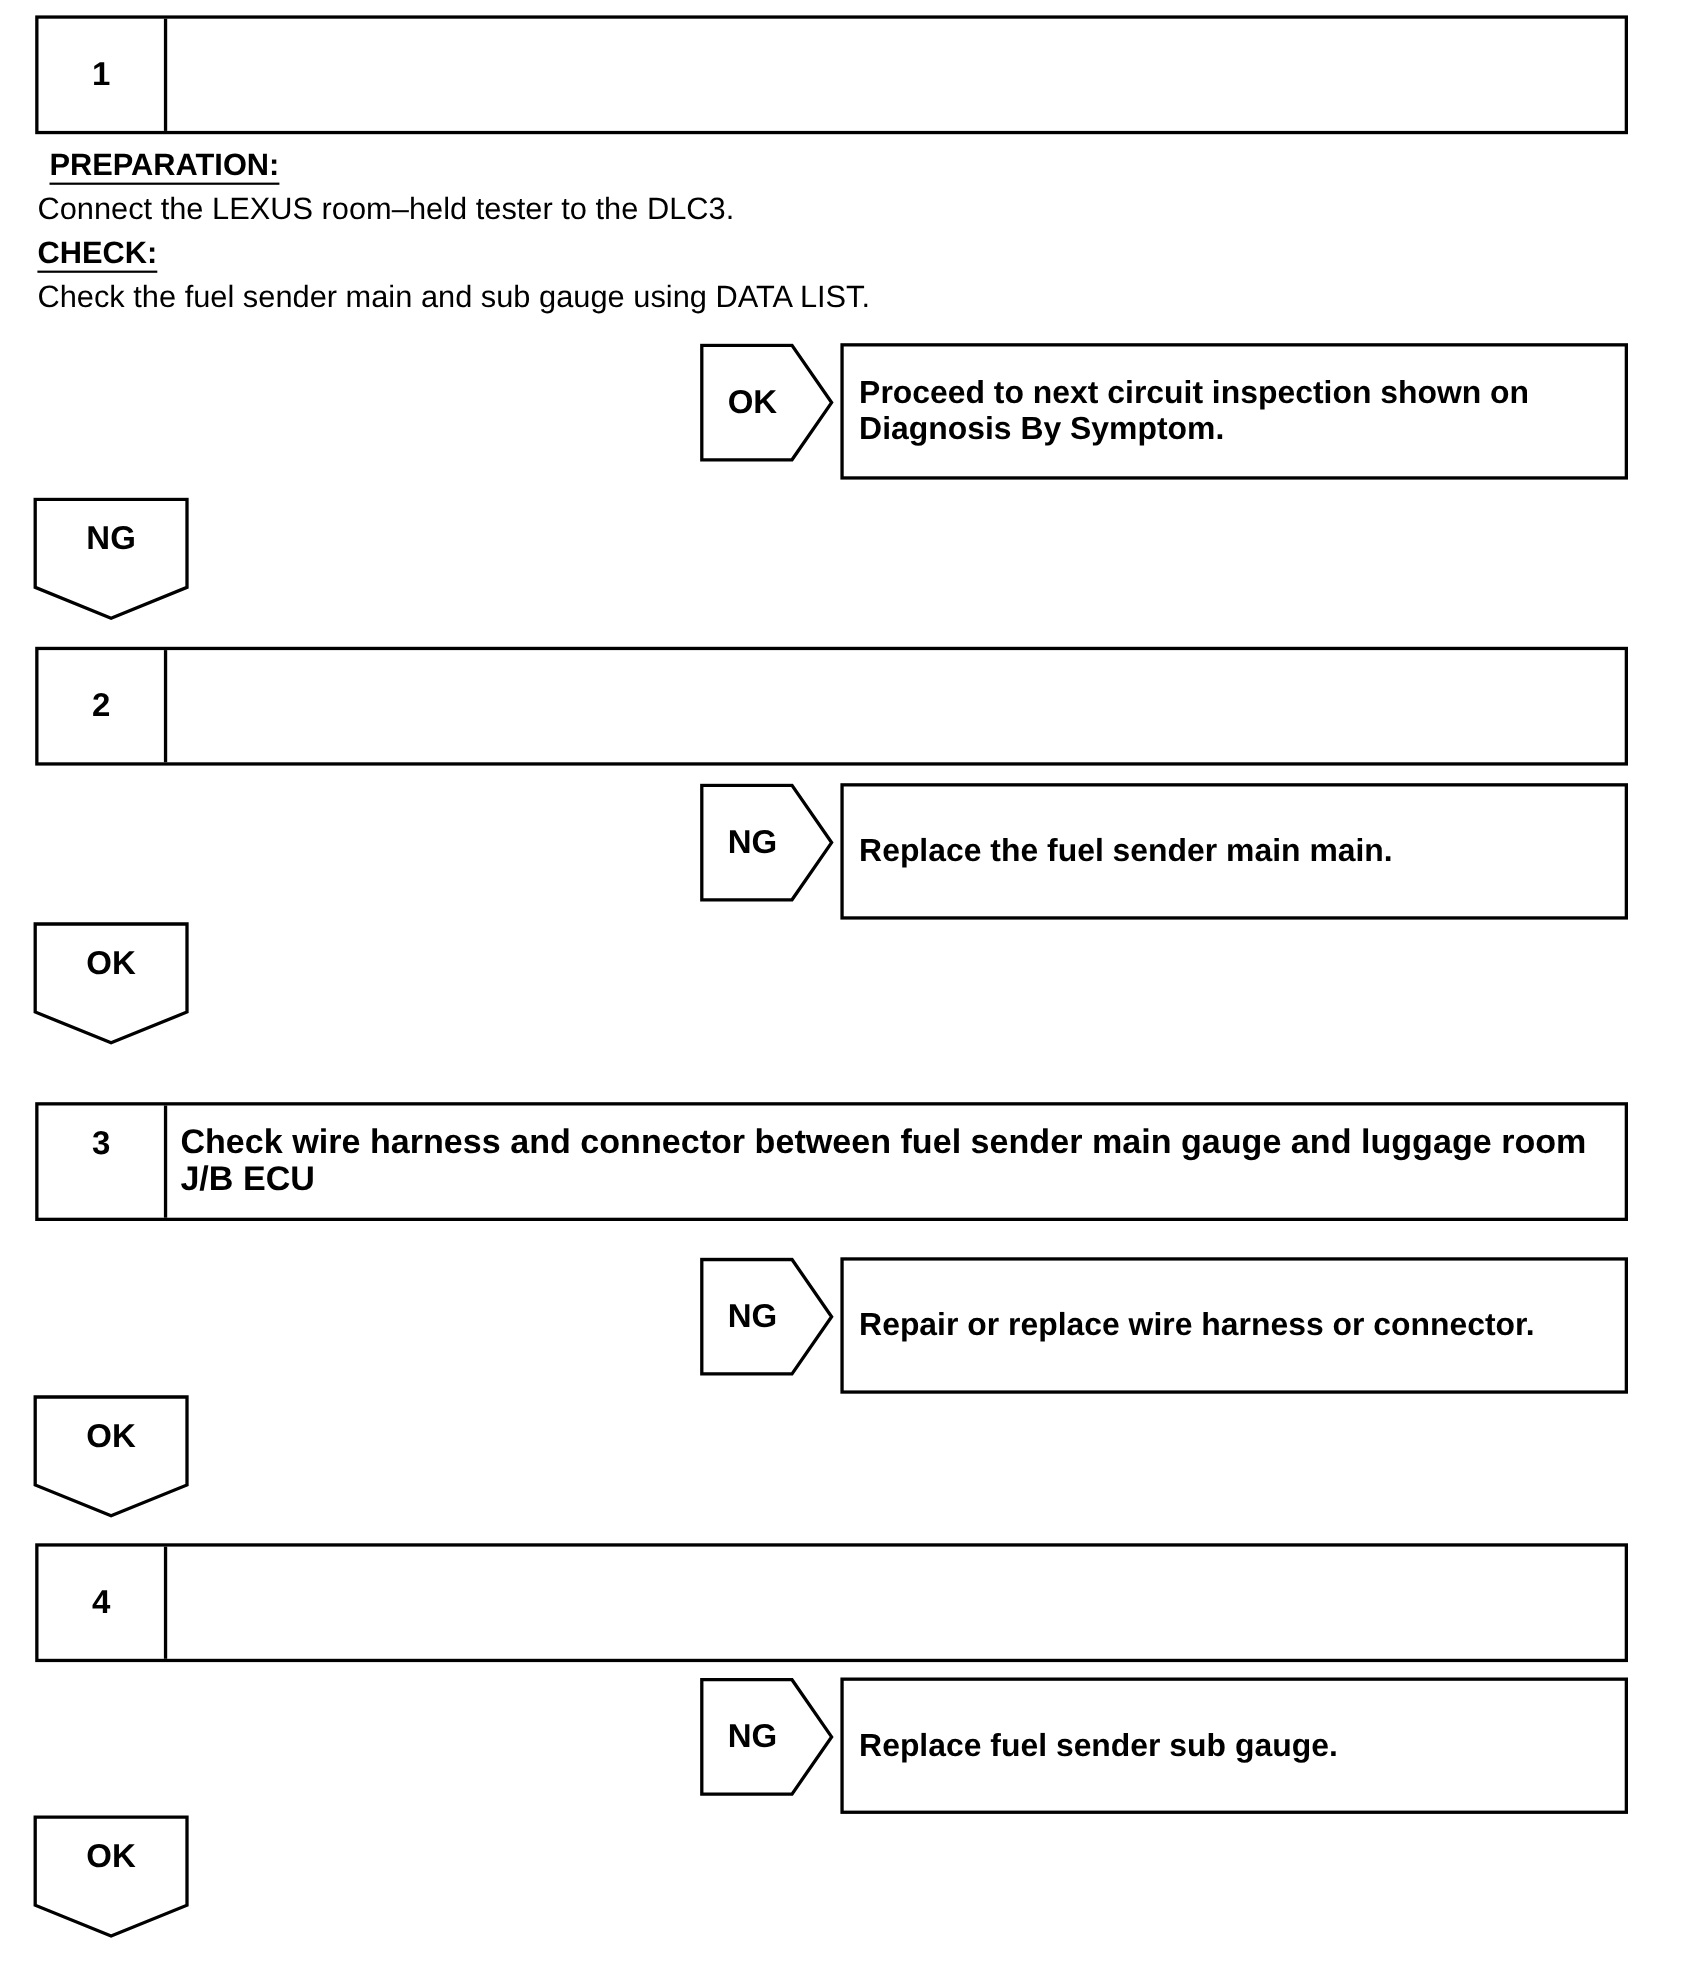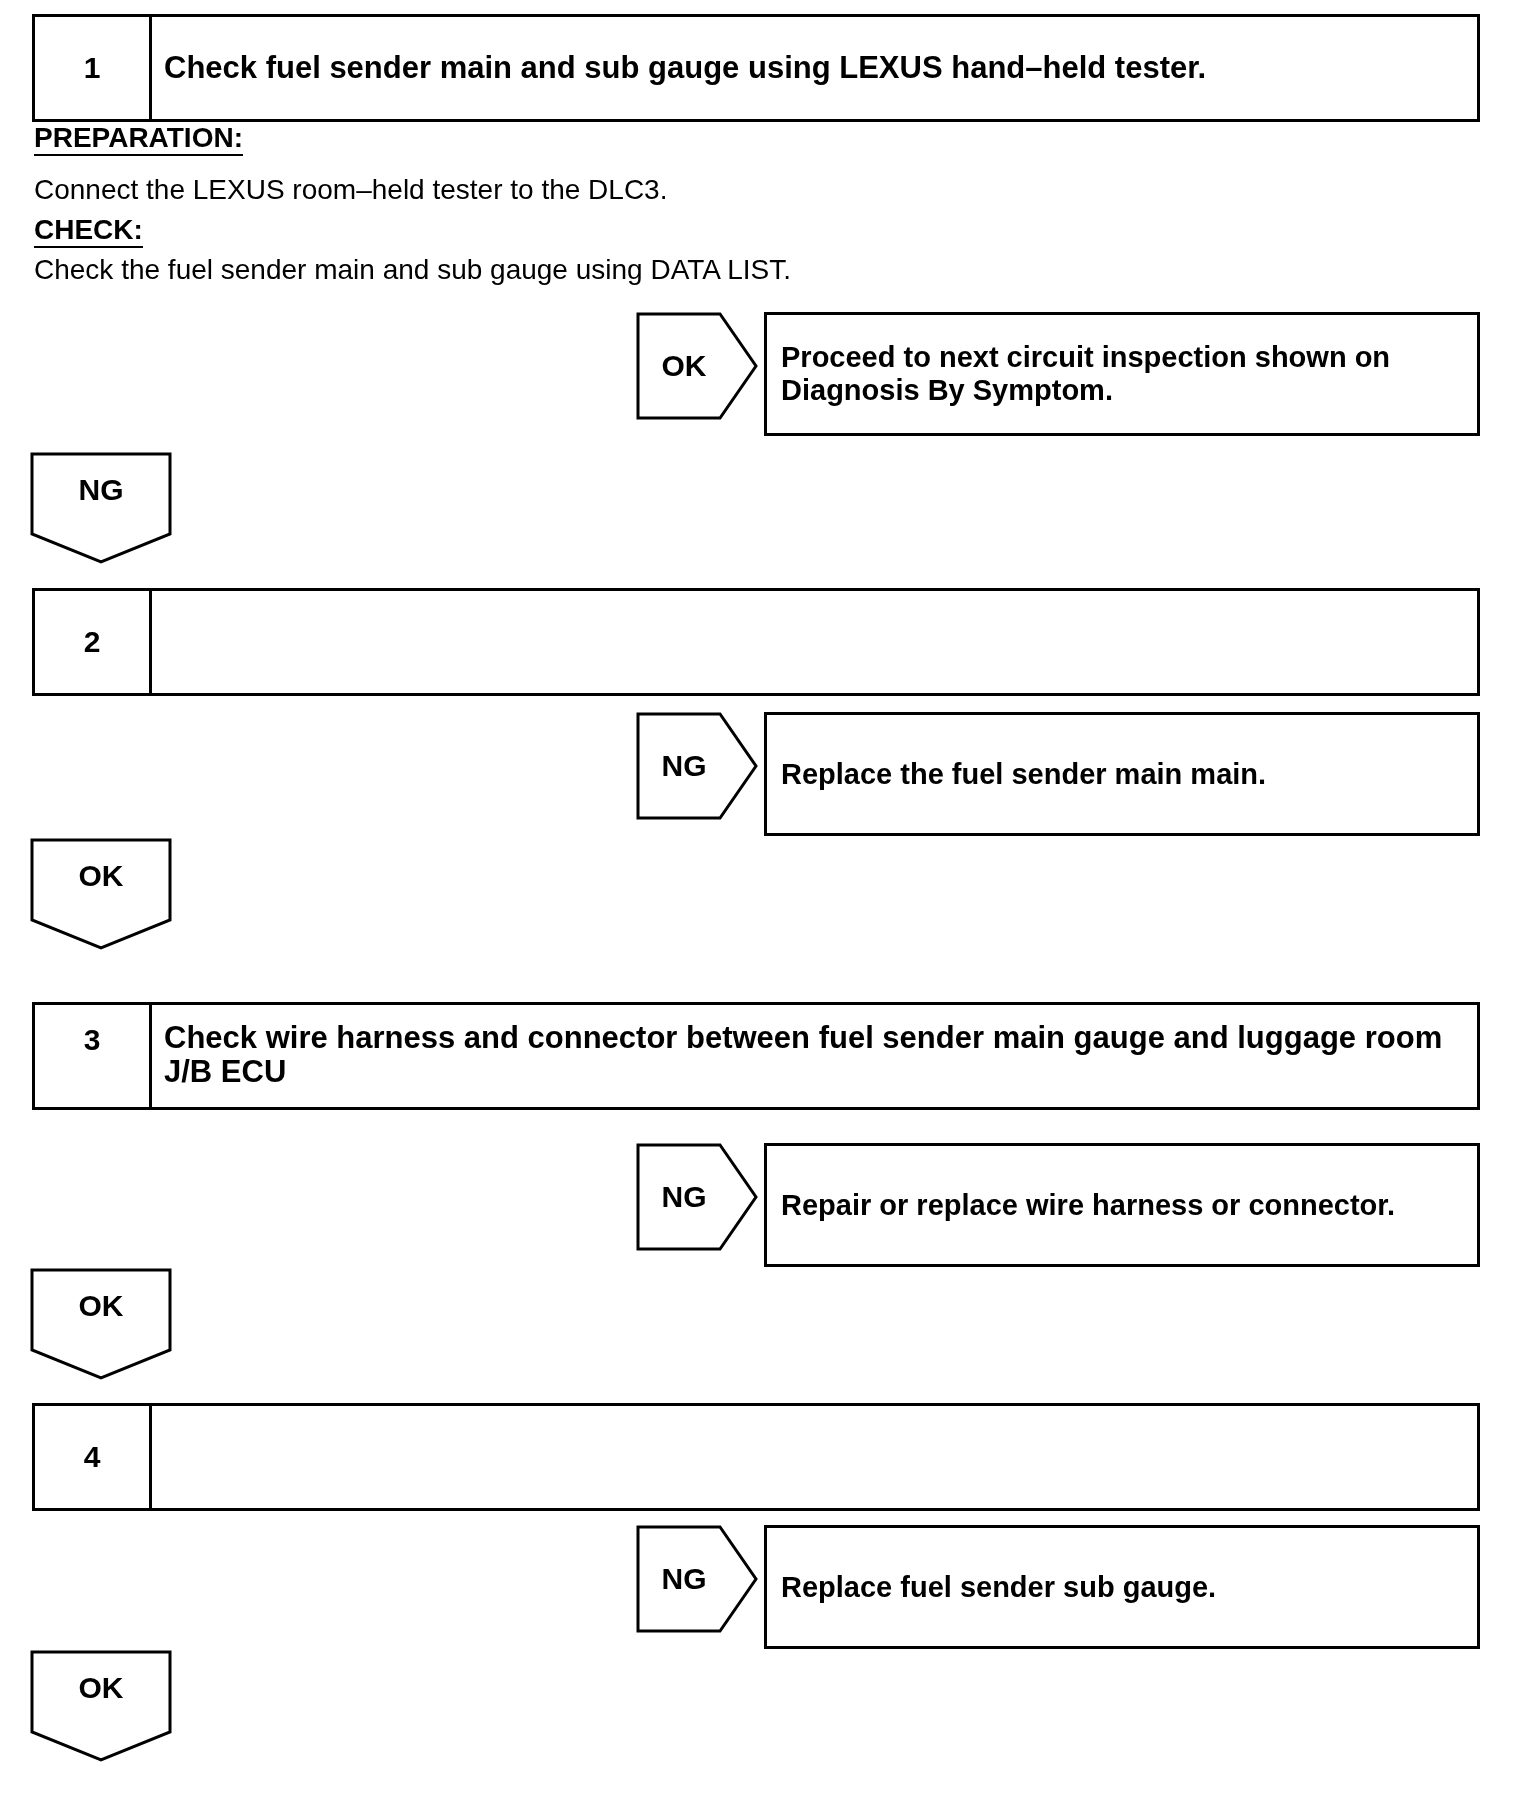--- a/index.html
+++ b/index.html
@@ -15,24 +15,23 @@
   .result { position:absolute; left:764px; width:716px; height:124px; border:3px solid #000; box-sizing:border-box; display:flex; align-items:center; padding:0 10px 0 14px; font-weight:bold; font-size:29px; line-height:33px; background:#fff; }
   .down-arrow { position:absolute; left:30px; width:142px; height:110px; }
   .down-arrow svg { position:absolute; left:0; top:0; }
   .down-arrow .lbl { position:absolute; left:0; width:142px; top:0; height:76px; display:flex; align-items:center; justify-content:center; font-weight:bold; font-size:30px; }
 </style>
 </head>
 <body>
 
 <div class="step" style="top:14px;height:108px;">
   <div class="num">1</div>
-  <div class="title">Check fuel sender main and sub gauge using LEXUS hand–held tester.</div>
 </div>
 
-<div class="label" style="top:122px;">PREPARATION:</div>
+<div class="label" style="top:134px;margin-left:11px;">PREPARATION:</div>
 <div class="text" style="top:174px;">Connect the LEXUS room–held tester to the DLC3.</div>
 <div class="label" style="top:214px;">CHECK:</div>
 <div class="text" style="top:254px;">Check the fuel sender main and sub gauge using DATA LIST.</div>
 
 <div class="side-arrow" style="top:312px;">
   <svg width="124" height="108">
       <polygon points="2,2 84,2 120,54 84,106 2,106" fill="#fff" stroke="#000" stroke-width="3"></polygon>
     </svg>
   <div class="lbl">OK</div>
 </div>

